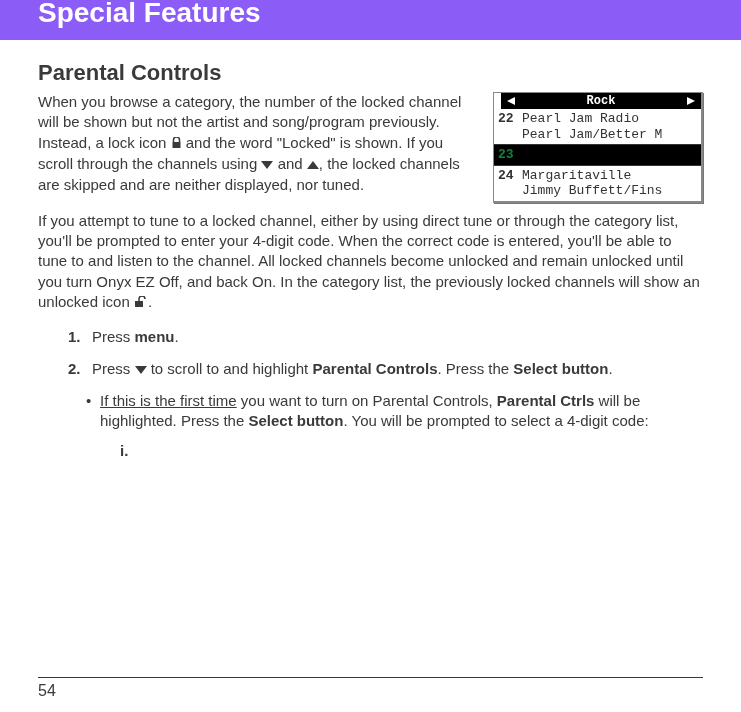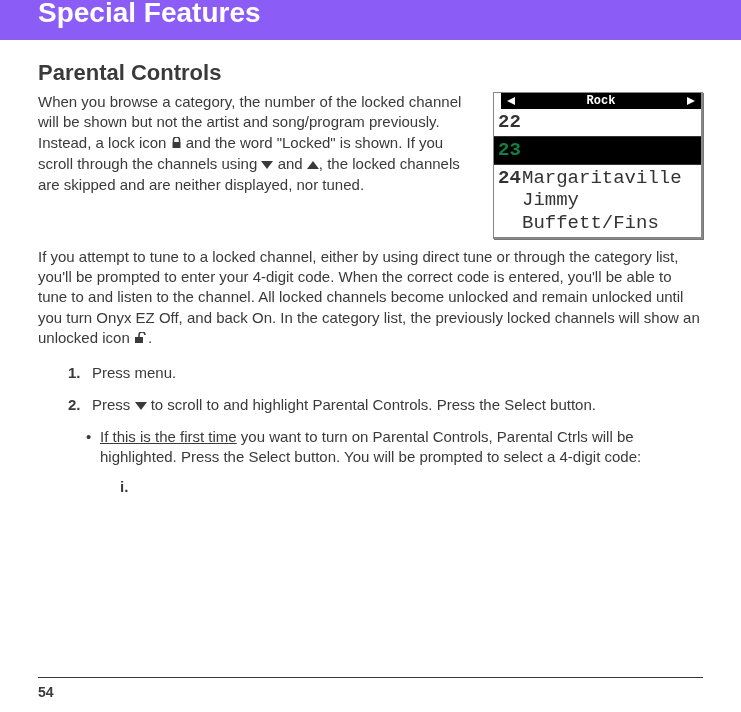--- a/index.html
+++ b/index.html
@@ -75,21 +75,21 @@
       position: absolute;
       right: 6px;
       top: 50%;
       transform: translateY(-50%);
     }
     .screen-title .tri-l svg, .screen-title .tri-r svg {
       display: block;
     }
     .screen-row {
       font-family: "Courier New", monospace;
-      font-size: 19px;
+      font-size: 13px;
       padding: 2px 4px;
       line-height: 1.2;
       display: flex;
       align-items: flex-start;
       border-bottom: 1px solid #333;
     }
     .screen-row:last-child { border-bottom: none; }
     .row-num {
       width: 24px;
       flex-shrink: 0;
@@ -152,32 +152,32 @@
     }
     .sub-item {
       display: flex;
     }
     .sub-num {
       font-weight: bold;
       width: 30px;
       flex-shrink: 0;
       margin-left: -6px;
     }
-    .bold { font-weight: normal; }
+    .bold { font-weight: bold; }
     .underline { text-decoration: underline; }
     .inline-icon {
       display: inline-block;
       vertical-align: -1px;
     }
     .page-num {
       position: absolute;
       left: 38px;
       bottom: 12px;
-      font-weight: bold;
-      font-size: 14px;
+      font-weight: normal;
+      font-size: 16px;
       color: #3a3a3a;
       text-align: center;
     }
     .bottom-rule {
       position: absolute;
       left: 38px;
       right: 38px;
       bottom: 34px;
       height: 1px;
       background: #3a3a3a;
@@ -206,20 +206,24 @@
         </span>
         <span>Rock</span>
         <span class="tri-r">
           <svg width="8" height="8">
               <polygon points="0,0 8,4 0,8" fill="#fff"></polygon>
             </svg>
         </span>
       </div>
       <div class="screen-row">
         <div class="row-num">22</div>
+        <div class="row-text">
+          <span>Pearl Jam Radio</span><br>
+          <span>Pearl Jam/Better M</span>
+        </div>
       </div>
       <div class="screen-row row-locked">
         <div class="row-num">23</div>
       </div>
       <div class="screen-row">
         <div class="row-num">24</div>
         <div class="row-text">
           <span>Margaritaville</span><br>
           <span>Jimmy Buffett/Fins</span>
         </div>

